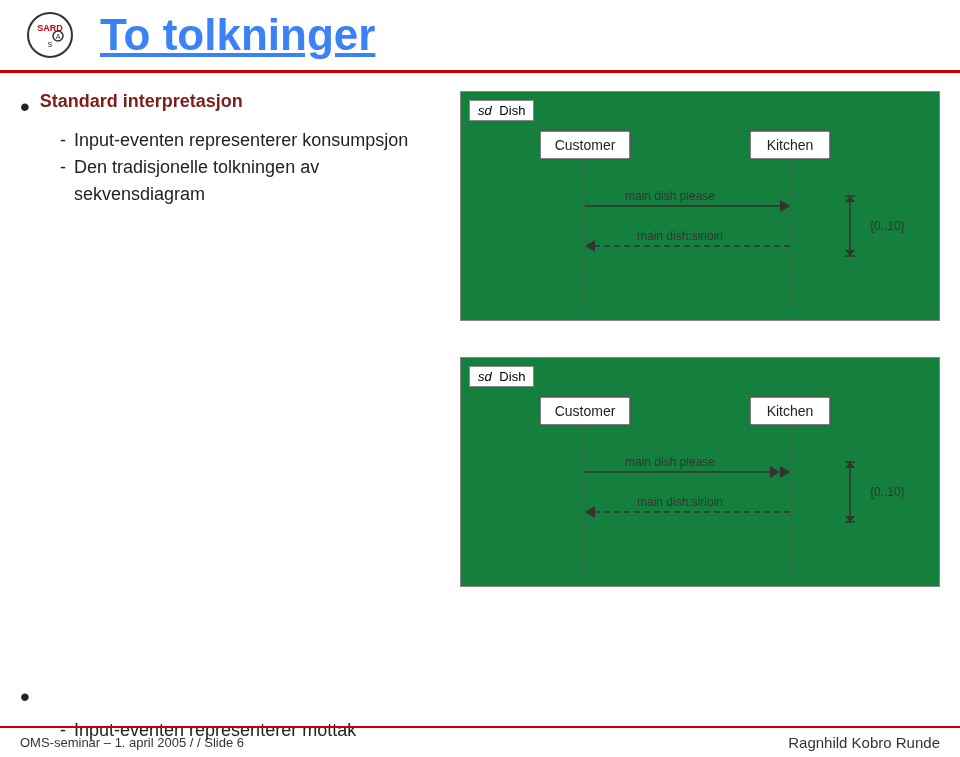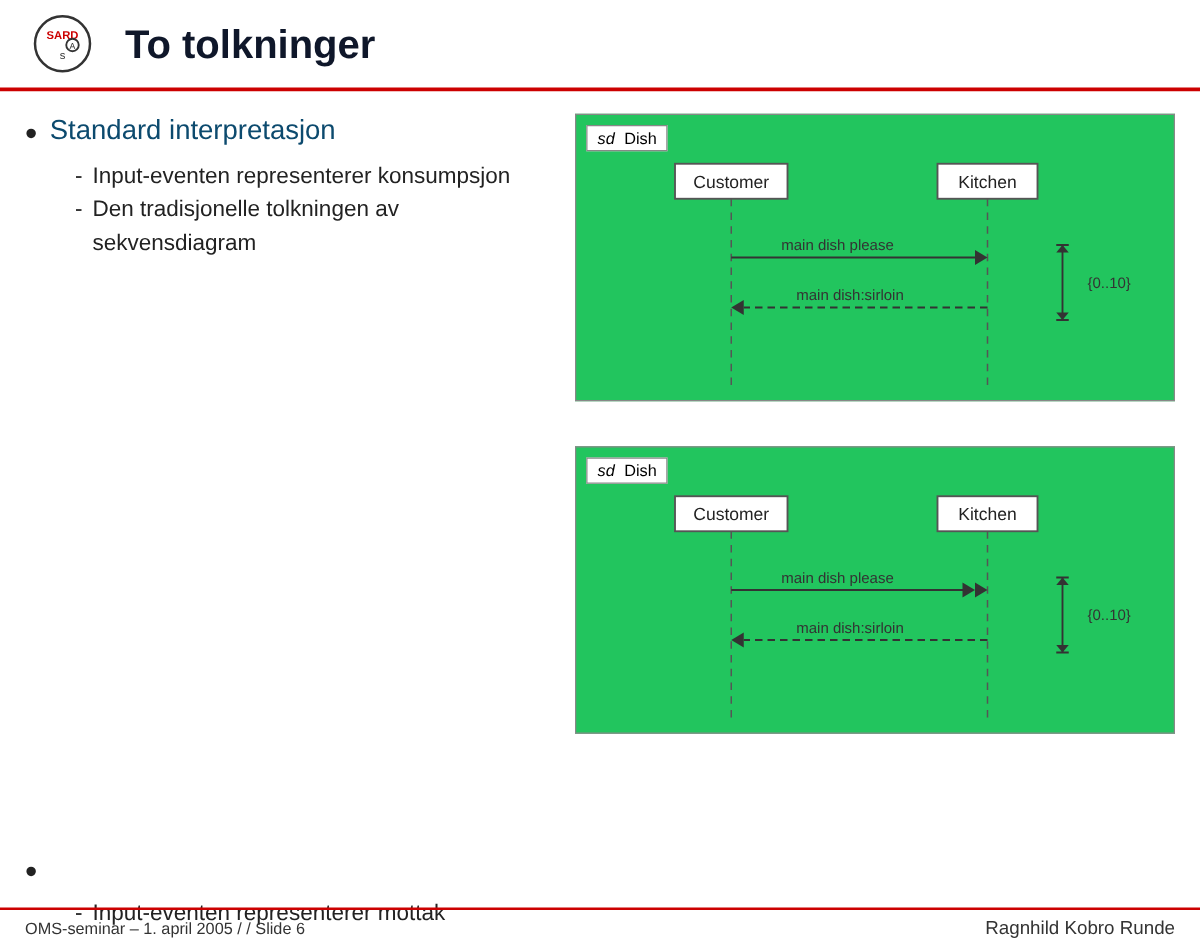--- a/index.html
+++ b/index.html
@@ -18,67 +18,68 @@
       align-items: center;
       padding: 10px 20px;
       border-bottom: 3px solid #cc0000;
     }
     .logo {
       width: 60px;
       height: 50px;
       margin-right: 20px;
     }
     .page-title {
-      font-size: 32px;
+      font-size: 44px;
       font-weight: bold;
-      color: #0f172a;
+      color: #3b82f6;
+      text-decoration: underline;
     }
 
     
     .text-section {
       flex: 0 0 420px;
     }
 
     .bullet-main {
       display: flex;
       align-items: flex-start;
       margin-bottom: 6px;
     }
     .bullet-dot {
       font-size: 28px;
       line-height: 1;
       margin-right: 10px;
       margin-top: 2px;
       color: #222;
     }
     .bullet-main-text {
-      font-size: 22px;
-      font-weight: normal;
-      color: #0c4a6e;
+      font-size: 18px;
+      font-weight: bold;
+      color: #7f1d1d;
     }
     .sub-bullets {
       margin-left: 40px;
       margin-bottom: 8px;
     }
     .sub-bullet {
       font-size: 18px;
       color: #222;
       line-height: 1.5;
       display: flex;
       align-items: flex-start;
     }
     .sub-bullet::before {
       content: "-";
       margin-right: 8px;
       flex-shrink: 0;
     }
 
     .diagram-box {
       border: 1.5px solid #888;
-      background: #22c55e;
+      background: #15803d;
       padding: 8px;
       position: relative;
       margin-bottom: 20px;
     }
 
     
     .footer {
       position: absolute;
       bottom: 0;
       left: 0;

